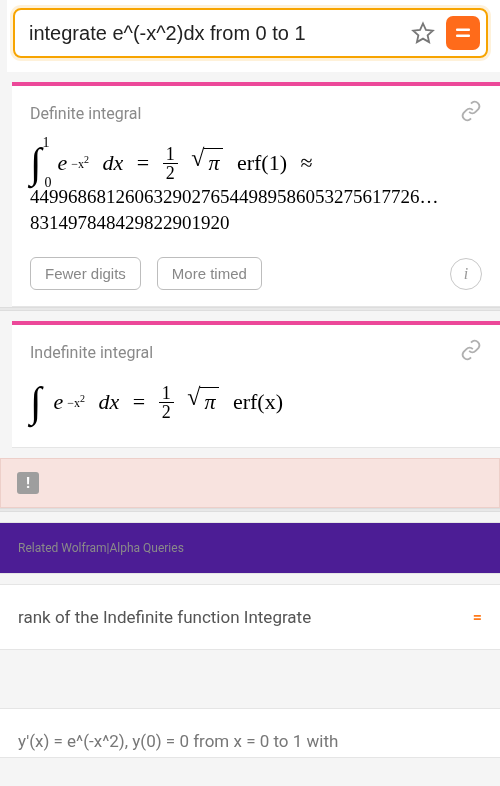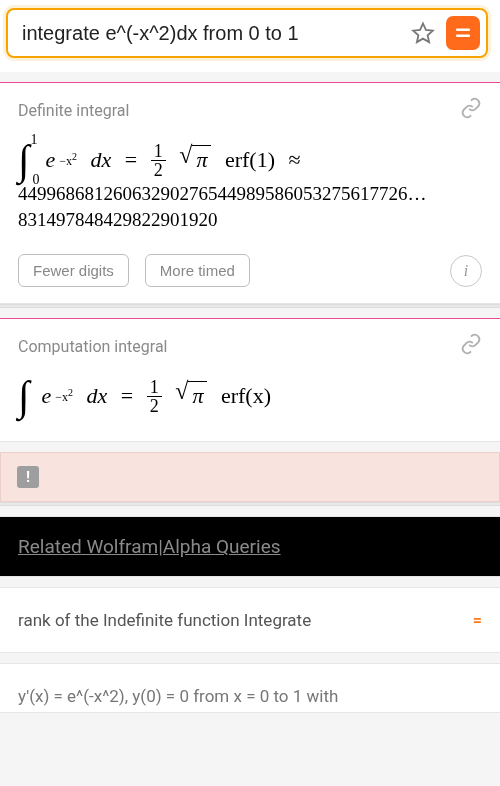--- a/index.html
+++ b/index.html
@@ -9,20 +9,21 @@
     width: 500px;
     height: 786px;
     overflow: hidden;
     color: #222;
   }
 
   
   .search-wrap {
     background: #fff;
     padding: 8px 12px 14px 6px;
+    margin-left: 7px;
   }
   .search-box {
     display: flex;
     align-items: center;
     gap: 8px;
     border: 2px solid #f7a400;
     border-radius: 8px;
     padding: 6px 6px 6px 14px;
     box-shadow: 0 0 0 3px rgba(247,164,0,0.15);
   }
@@ -46,22 +47,23 @@
     display: flex; align-items: center; justify-content: center;
     cursor: pointer;
   }
 
   .gap { height: 10px; background: #f5f5f5; }
   .gap-thin { height: 4px; background: #e8e8e8; border-top:1px solid #ddd; border-bottom:1px solid #ddd; }
 
   
   .section {
     background: #fff;
-    border-top: 1px solid #ec4899;
+    border-top: 4px solid #ec4899;
     border-bottom: 1px solid #e5e5e5;
+    margin-left: 12px;
   }
   .sec-header {
     display: flex;
     align-items: center;
     justify-content: space-between;
     padding: 14px 18px 10px 18px;
   }
   .sec-title { color: #8a8a8a; font-size: 16px; }
   .link-icon { color: #b0b0b0; cursor: pointer; }
 
@@ -130,42 +132,41 @@
     background: #9e9e9e;
     color: #fff;
     border-radius: 3px;
     display:flex; align-items:center; justify-content:center;
     font-weight: bold;
     font-size: 15px;
   }
   .timeout a { color: #777; text-decoration: none; }
 
   .related-header {
-    background: #000000;
+    background: #4c1d95;
     padding: 18px;
     color: #8a8a8a;
-    font-size: 19px;
+    font-size: 12px;
     border-top:1px solid #e5e5e5;
     border-bottom:1px solid #e5e5e5;
-    text-decoration:underline;
   }
   .related-item {
     background: #fff;
     padding: 22px 18px;
     font-size: 17px;
     color: #555;
     display:flex;
     align-items:center;
     justify-content:space-between;
     border-top:1px solid #e5e5e5;
     border-bottom:1px solid #e5e5e5;
     cursor:pointer;
   }
   .eq-small { color: #ff7a1a; font-size: 16px; font-weight: bold;}
-  .related-item.truncated { color:#777; padding-bottom:6px; }
+  .related-item.truncated { color:#777; padding-bottom:6px;margin-top:48px; }
 </style>
 </head>
 <body>
 
 <div class="search-wrap">
   <div class="search-box">
     <input class="search-input" spellcheck="true" value="integrate e^(-x^2)dx from 0 to 1" style="">
     <div class="star-btn">
       <svg width="24" height="24" viewBox="0 0 24 24" fill="none" stroke="#777" stroke-width="1.8">
         <polygon points="12,2.5 14.9,8.9 21.8,9.6 16.6,14.3 18.1,21.1 12,17.6 5.9,21.1 7.4,14.3 2.2,9.6 9.1,8.9"></polygon>
@@ -230,21 +231,21 @@
       <span>i</span>
     </div>
   </div>
 </div>
 
 <div class="gap-thin"></div>
 <div class="gap"></div>
 
 <div class="section">
   <div class="sec-header">
-    <div class="sec-title">Computation integral</div>
+    <div class="sec-title">Indefinite integral</div>
     <div class="link-icon">
       <svg width="22" height="22" viewBox="0 0 24 24" fill="none" stroke="#b0b0b0" stroke-width="2">
           <path d="M10 13a5 5 0 0 0 7 0l3-3a5 5 0 0 0-7-7l-1 1"></path>
           <path d="M14 11a5 5 0 0 0-7 0l-3 3a5 5 0 0 0 7 7l1-1"></path>
         </svg>
     </div>
   </div>
   <div class="math-block" style="padding-bottom:24px;">
     <div class="math-row">
       <span class="int-sym">∫</span>

